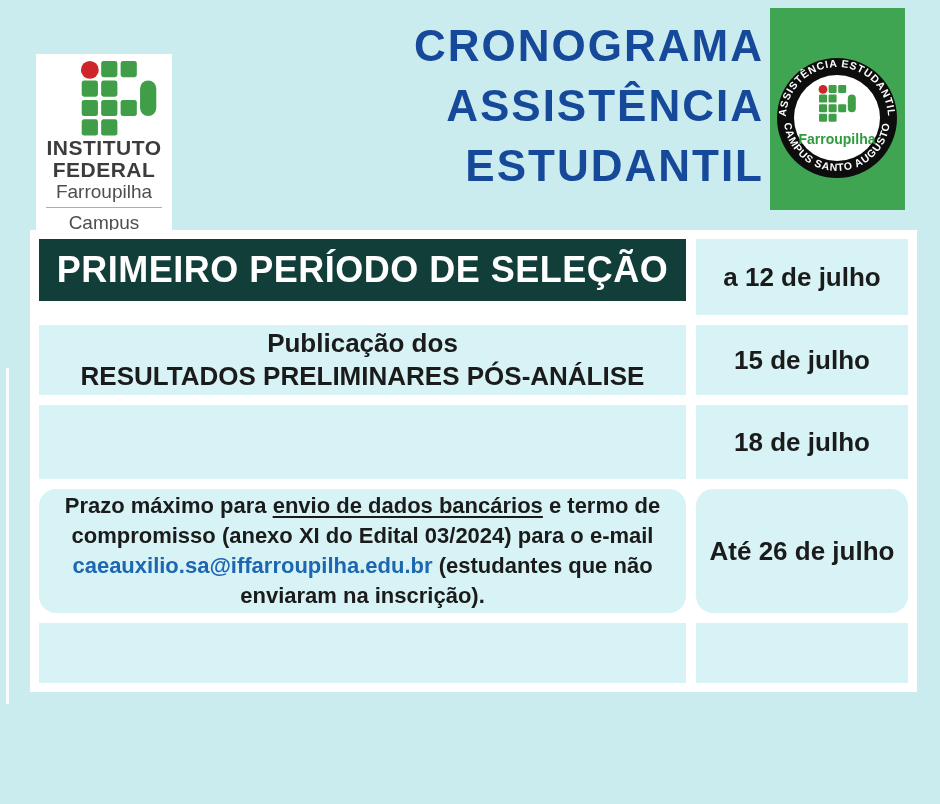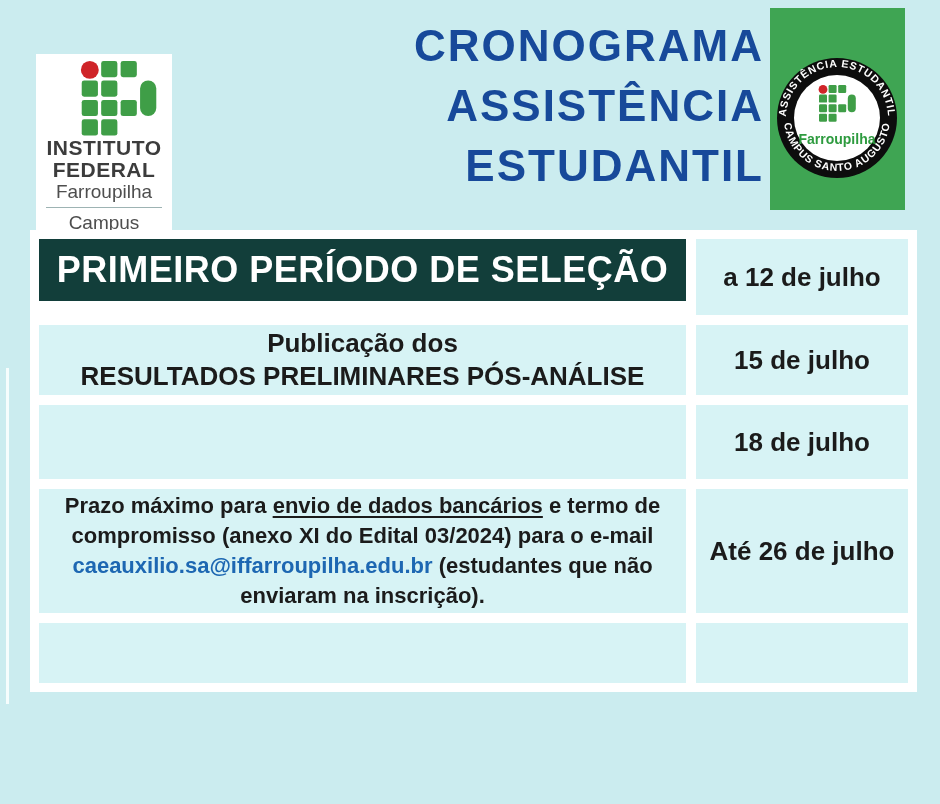--- a/index.html
+++ b/index.html
@@ -30,21 +30,21 @@
                  padding:9px; display:grid; grid-template-columns:1fr 212px;
                  grid-auto-rows:min-content; gap:10px; }
   .cell { display:flex; flex-direction:column; align-items:center; justify-content:center;
           text-align:center; }
   .head-cell { background:#123e3a; color:#ffffff; font-weight:bold; font-size:36px;
                height:62px; letter-spacing:.5px; }
   .body-cell { background:#d7f3f5; color:#1b1b1b; font-weight:bold; }
   .act { font-size:26px; line-height:33px; }
   .date { font-size:26px; line-height:33px; white-space:nowrap; }
   .r1 { height:76px; } .r2 { height:70px; } .r3 { height:74px; } .r4 { height:74px; }
-  .r5 { height:124px; } .r6 { height:60px; }
+  .r5 { height:124px;border-radius:17px; } .r6 { height:60px; }
   .fine { font-size:22px; line-height:30px; padding:0 8px; }
   .u { text-decoration:underline; text-decoration-thickness:2px; text-underline-offset:3px; }
   .mail { color:#1d67b2; }
 
   .side-line { position:absolute; left:6px; top:368px; width:3px; height:336px;
                background:#f6fdfd; }
 </style>
 </head>
 <body>
 

